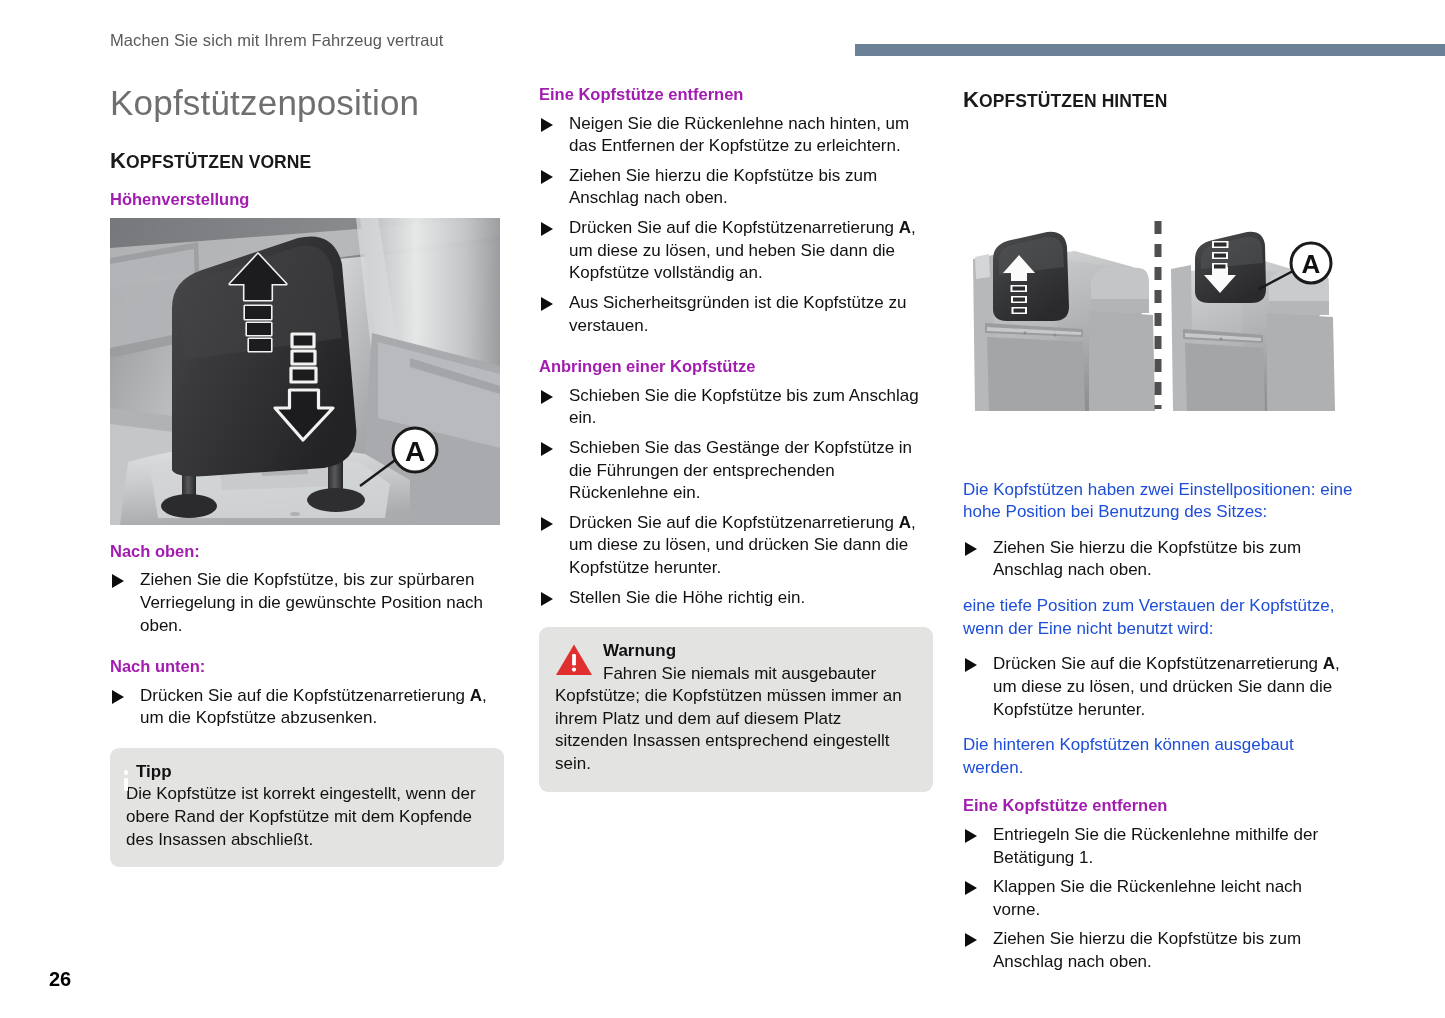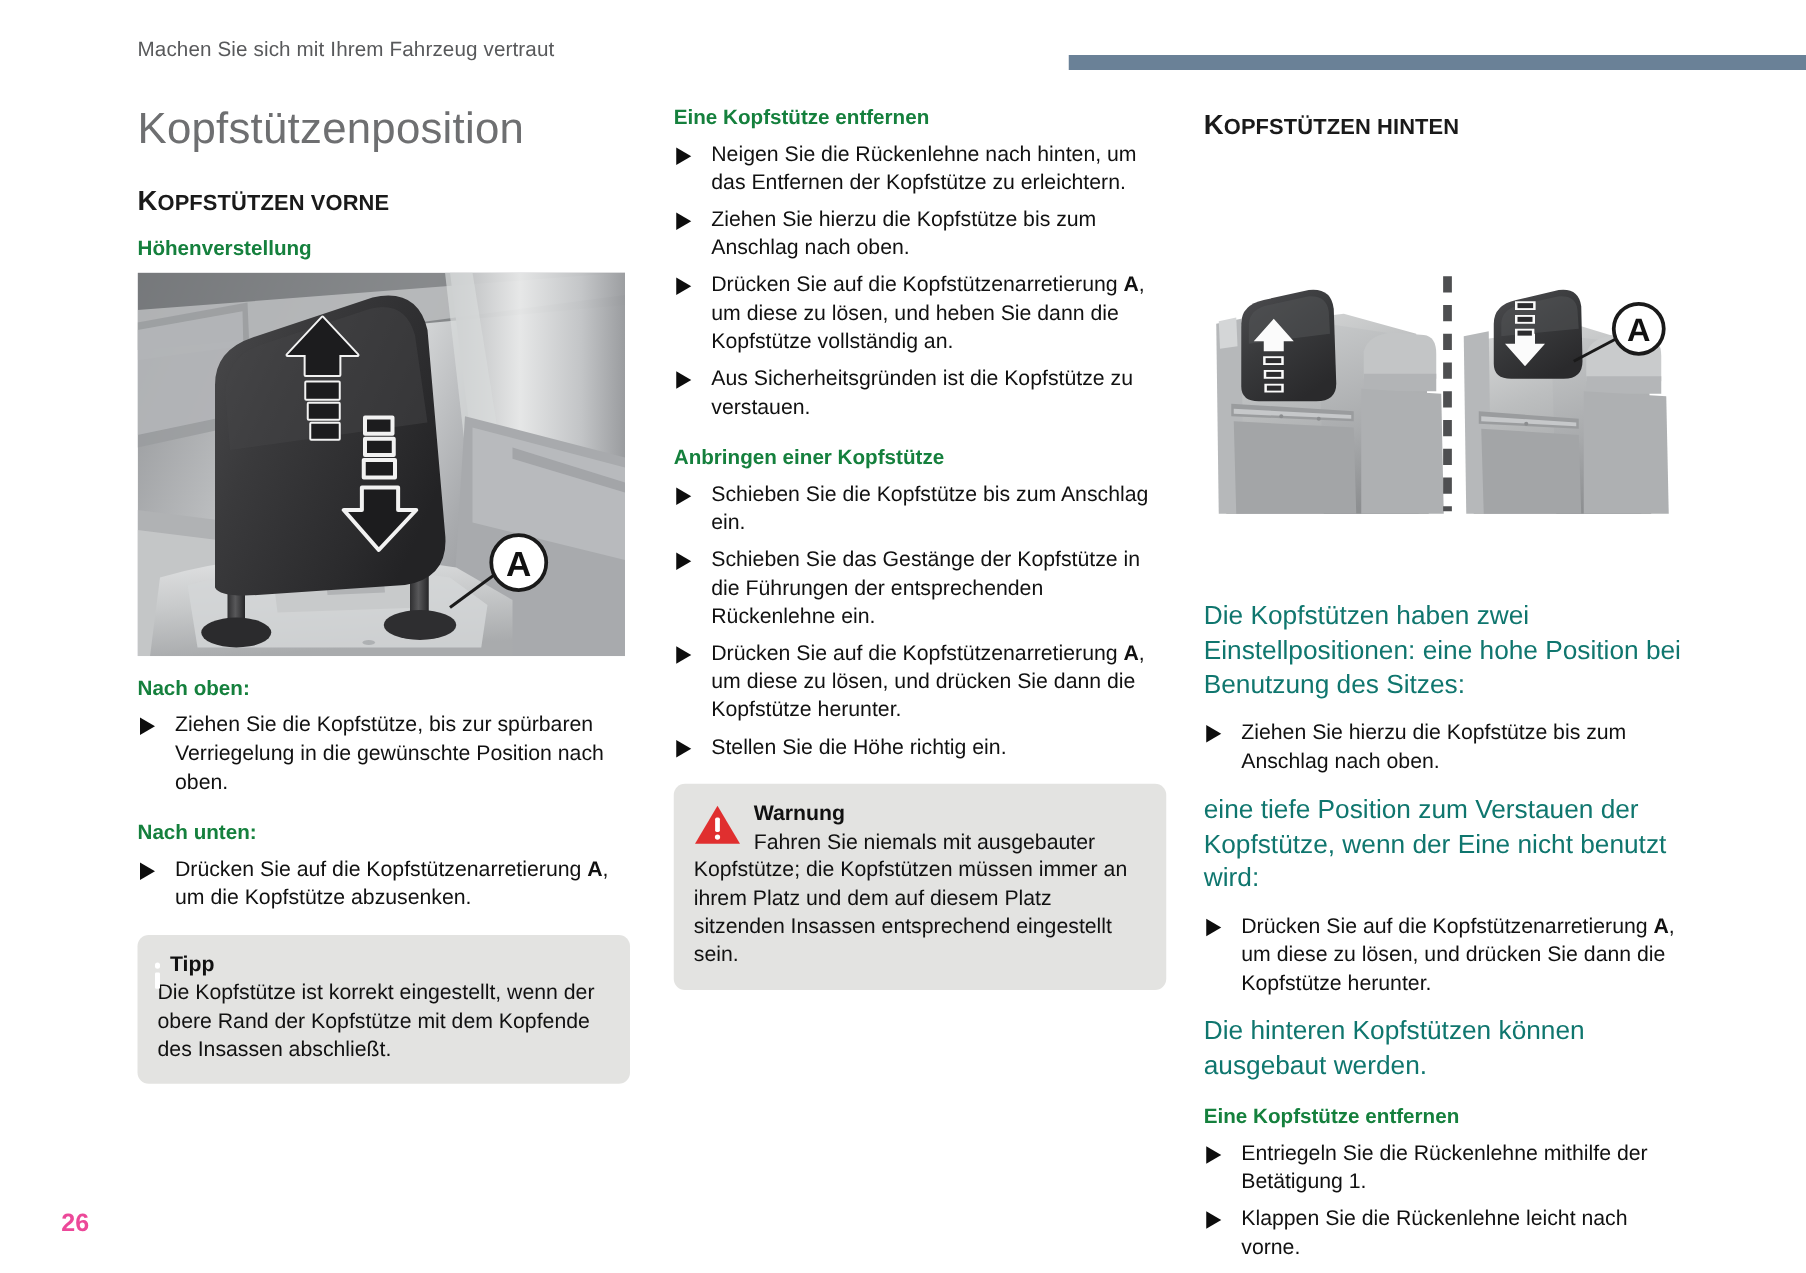--- a/index.html
+++ b/index.html
@@ -61,28 +61,28 @@
     font-weight: bold;
     color: #1a1a1a;
     margin: 4px 0 16px 0;
     line-height: 1.12;
     letter-spacing: .1px;
   }
   .smallcaps-head .sc { font-size: 17.5px; }
   .sub-head {
     font-size: 16.5px;
     font-weight: bold;
-    color: #15803d;
+    color: #a21caf;
     margin: 0 0 8px 0;
     line-height: 1.25;
   }
   .sub-head.spaced { margin-top: 19px; }
   .body-par {
-    font-size: 21px;
-    color: #0f766e;
+    font-size: 17px;
+    color: #1d4ed8;
     line-height: 1.33;
     margin: 0 0 13px 0;
   }
 
   
   ul.bullets {
     list-style: none;
     margin: 0 0 10px 0;
     padding: 0;
   }
@@ -171,21 +171,21 @@
     margin: 98px 0 62px 0;
   }
 
   
   .folio {
     position: absolute;
     left: 49px;
     bottom: 27px;
     font-size: 20px;
     font-weight: bold;
-    color: #ec4899;
+    color: #000000;
   }
 </style>
 </head>
 <body>
 
 <div class="page">
 
   <div class="running-head">Machen Sie sich mit Ihrem Fahrzeug vertraut</div>
   <div class="header-rule"></div>
 

